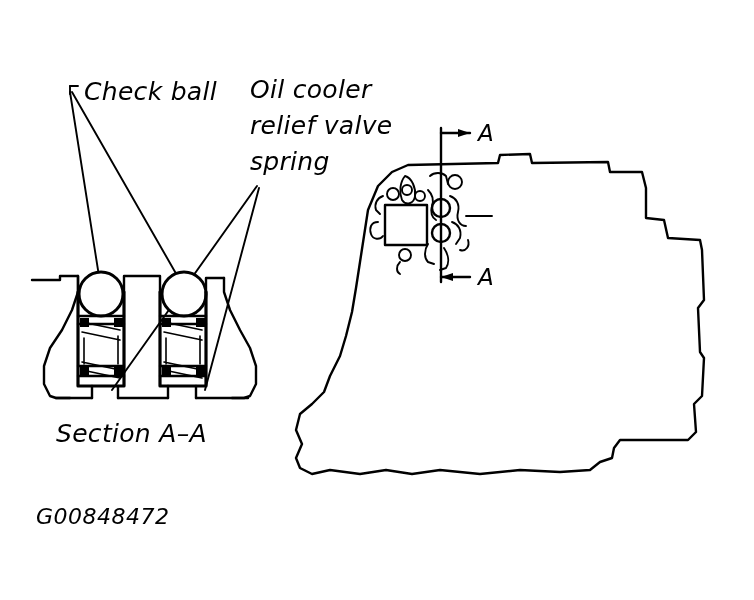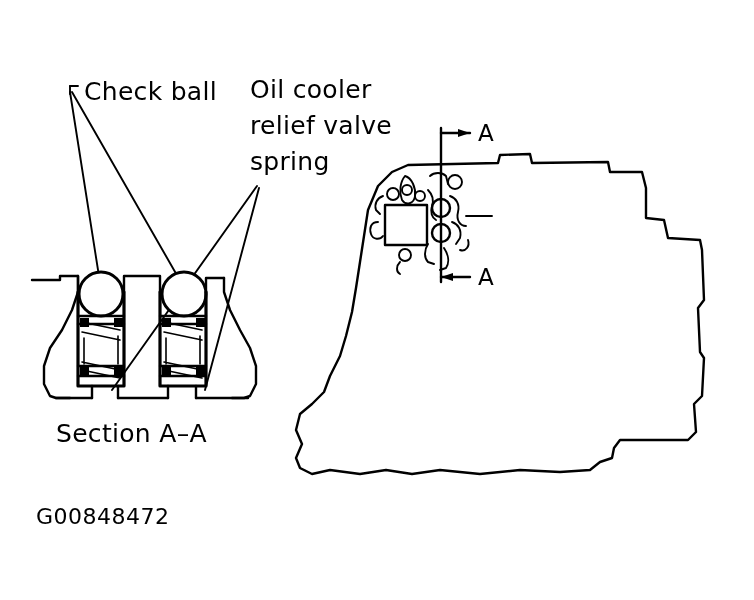--- a/index.html
+++ b/index.html
@@ -13,20 +13,21 @@
     position: relative;
     overflow: hidden;
     font-family: "DejaVu Sans", sans-serif;
   }
   #figure-root {
     position: absolute;
     left: 0;
     top: 0;
     width: 754px;
     height: 600px;
+    font-style: italic;
   }
   svg.diagram {
     display: block;
     width: 754px;
     height: 600px;
   }
   .ink {
     fill: none;
     stroke: #000000;
     stroke-linejoin: round;

